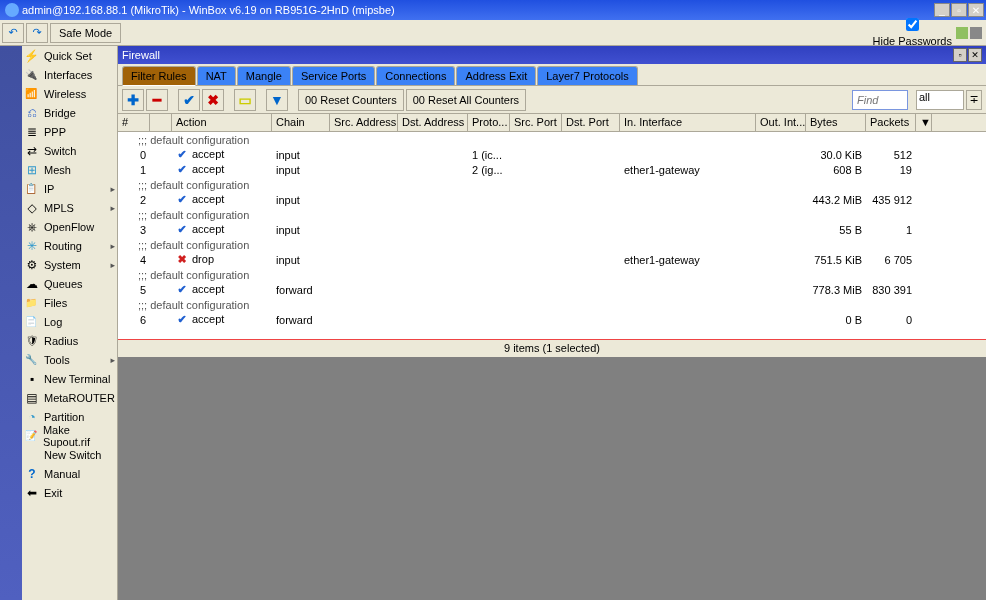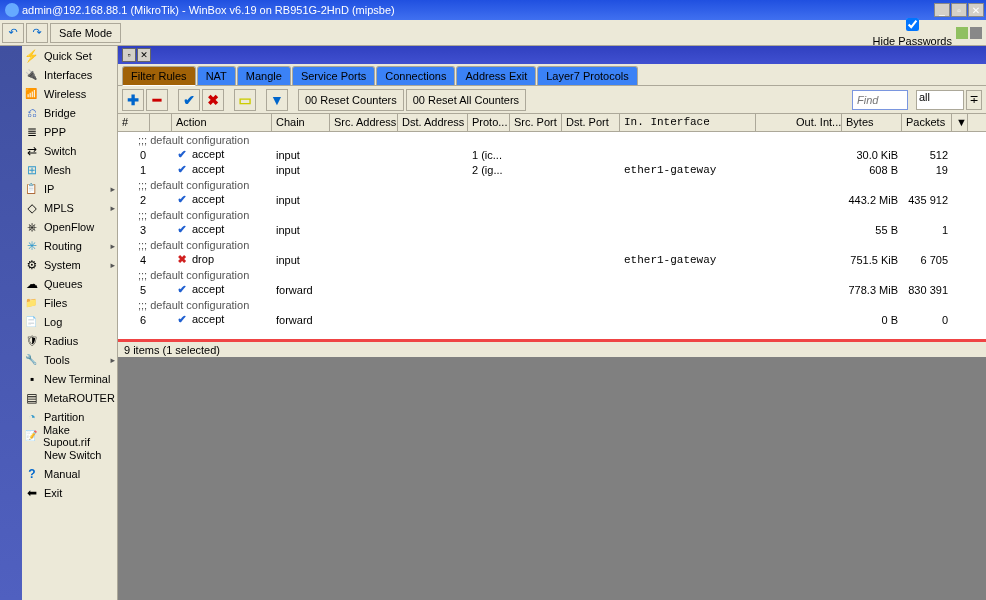--- a/index.html
+++ b/index.html
@@ -58,31 +58,31 @@
 
 .col-num { width: 32px; }
 .col-flag { width: 22px; }
 .col-act { width: 100px; }
 .col-chain { width: 58px; }
 .col-src { width: 68px; }
 .col-dst { width: 70px; }
 .col-proto { width: 42px; }
 .col-sport { width: 52px; }
 .col-dport { width: 58px; }
-.col-inif { width: 136px; font-family: Liberation Mono, monospace; }
-.col-outif { width: 50px; margin-left: 36px; }
+.col-inif { width: 136px; }
+.col-outif { width: 50px; }
 .col-bytes { width: 60px; }
 .col-pkts { width: 50px; }
 .col-menu { width: 16px; }
 
 .act-icon { display: inline-block; width: 12px; text-align: center; margin-right: 4px; font-weight: bold; }
 .act-accept { color: #2060d0; }
 .act-drop { color: #d02020; }
 
-.status { height: 18px; background: #ece9d8; border-top: 3px solid #ef4444; padding: 2px 6px; }
+.status { height: 18px; background: #ece9d8; border-top: 1px solid #ef4444; padding: 2px 6px; text-align: center; }
 .bottom-gray { flex: 1; background: #808080; }
 
 .mi-quickset::before{content:"⚡";}
 .mi-interfaces::before{content:"🔌";font-size:10px;}
 .mi-wireless::before{content:"📶";font-size:10px;}
 .mi-bridge::before{content:"⎌";color:#36c;}
 .mi-ppp::before{content:"≣";}
 .mi-switch::before{content:"⇄";}
 .mi-mesh::before{content:"⊞";color:#39c;}
 .mi-ip::before{content:"📋";font-size:10px;}
@@ -234,20 +234,21 @@
           <div class="menu-item">
             <span class="menu-icon mi-exit"></span>
             <span>Exit</span>
           </div>
         </div>
     </div>
   </div>
 
   <div class="content">
     <div class="panel-title">
+      <div class="panel-title-text">Firewall</div>
       <div class="panel-title-btns">
         <div class="panel-title-btn">▫</div>
         <div class="panel-title-btn">✕</div>
       </div>
     </div>
 
     <div class="tabs" id="tabs">
         <div class="tab active">Filter Rules</div>
         <div class="tab">NAT</div>
         <div class="tab">Mangle</div>

